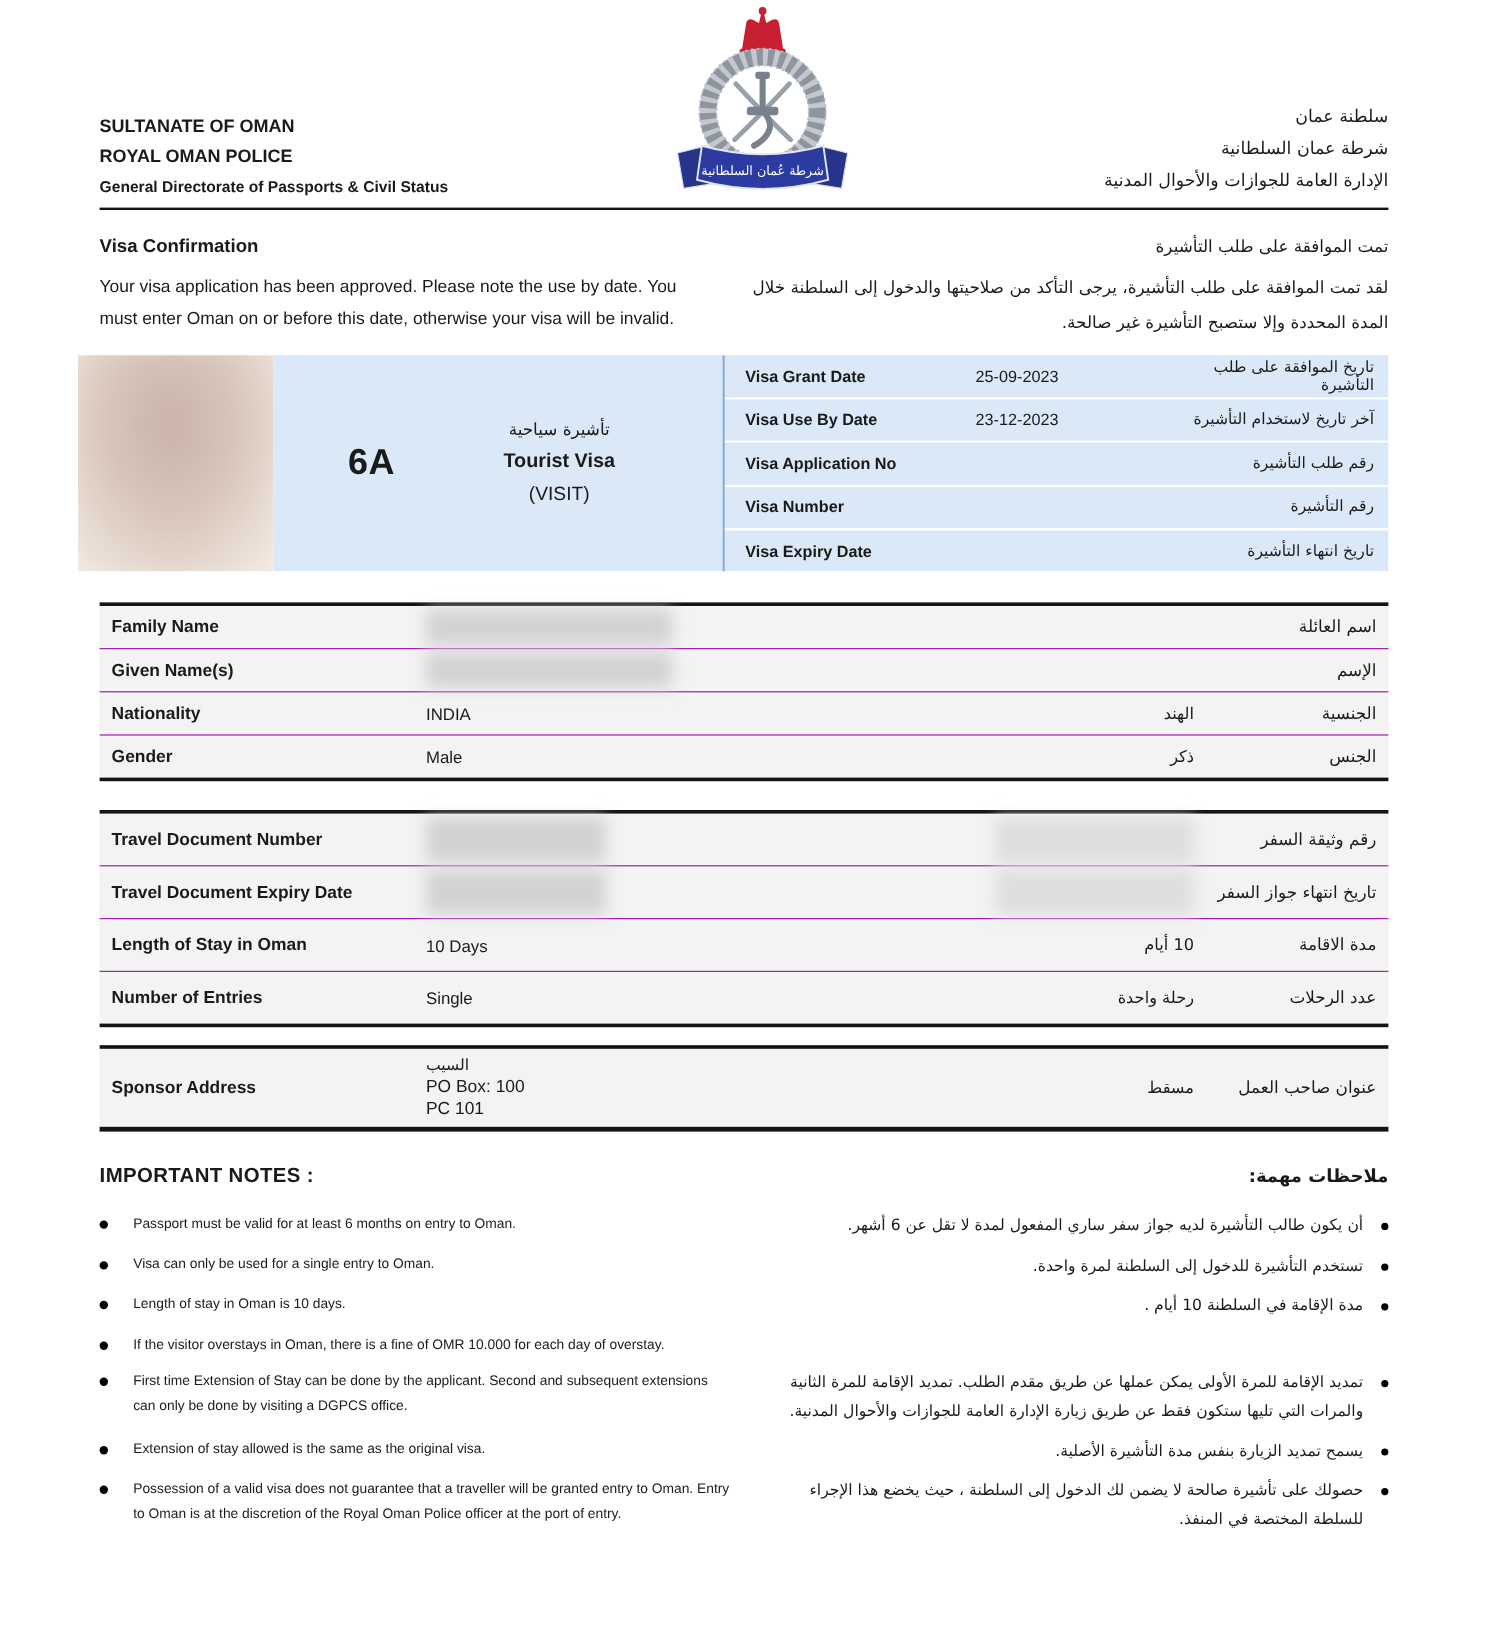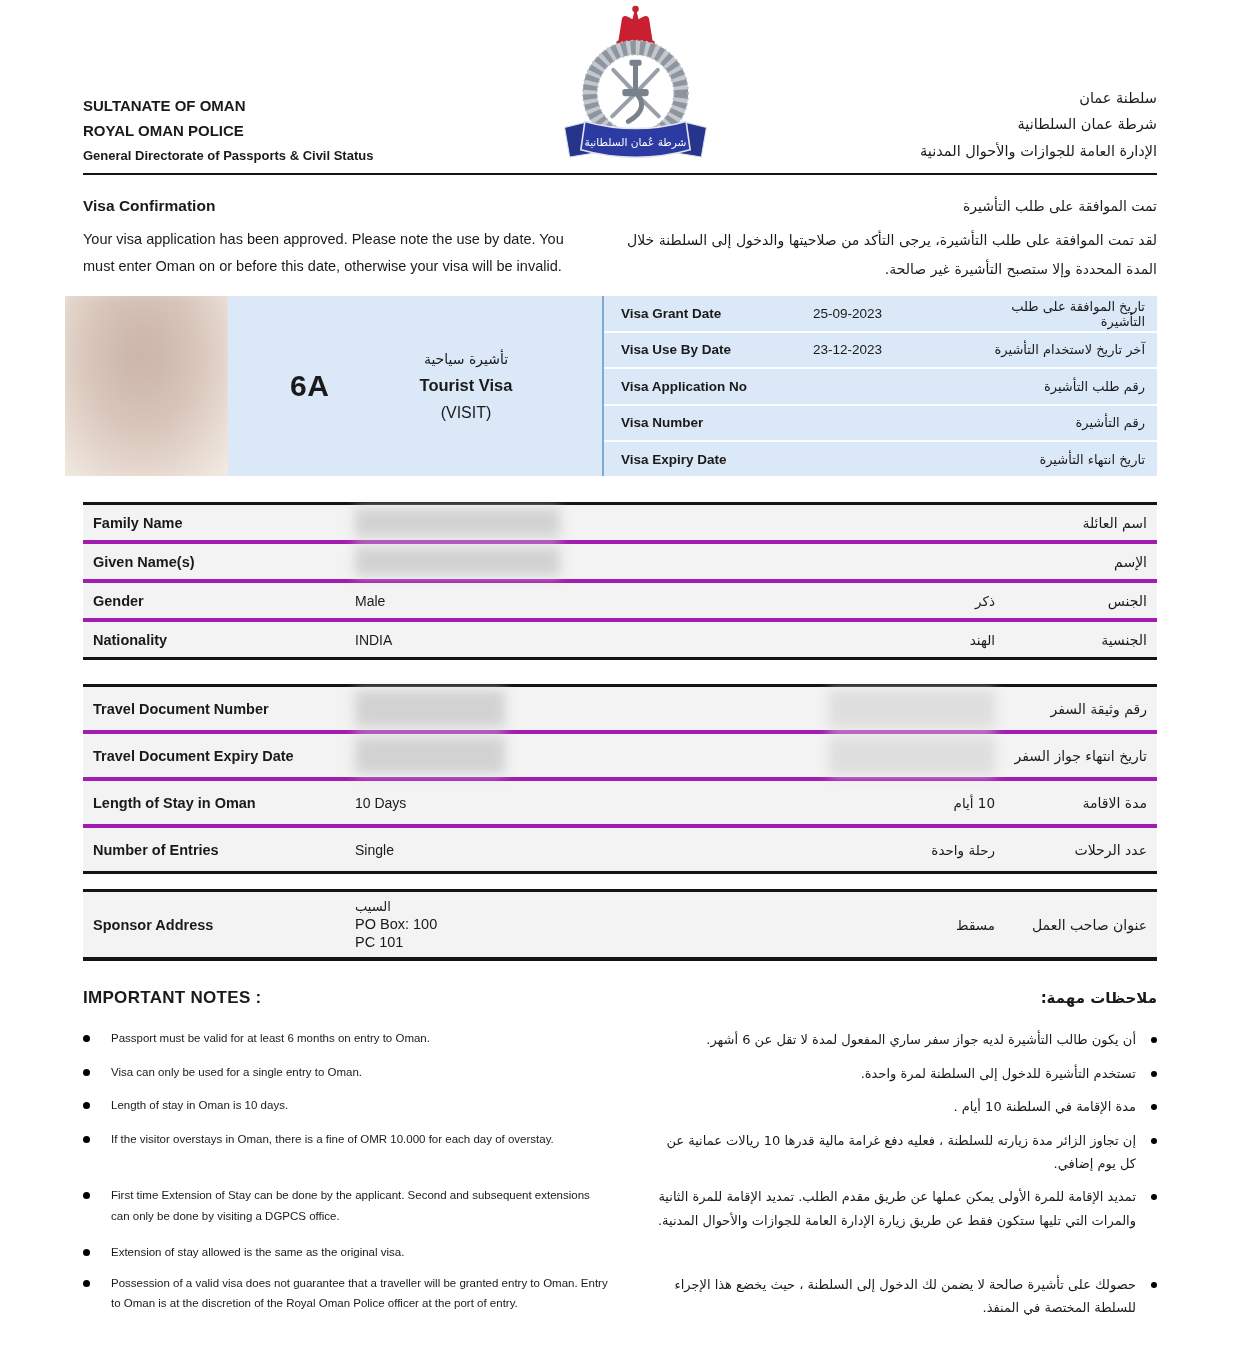--- a/index.html
+++ b/index.html
@@ -52,21 +52,21 @@
   .blur-name{width:205px;height:29px;}
   .blur-doc{width:150px;height:37px;}
   .blur-doc-ar{width:166px;height:38px;background:#dedede;}
   .blur-spn{width:205px;height:46px;}
   .blur-spn-ar{width:228px;height:48px;background:#dedede;}
 
   
   .info-table{margin-top:26px;border-top:3px solid #141414;border-bottom:3px solid #141414;background:#f3f3f3;}
   .info-table.t2{margin-top:24px;}
   .info-table.t3{margin-top:15px;border-bottom-width:4px;}
-  .trow{display:flex;align-items:center;padding:0 10px;border-bottom:4px solid #a21caf;}
+  .trow{display:flex;align-items:center;padding:0 10px;border-bottom:1px solid #a21caf;}
   .trow:last-child{border-bottom:none;}
   .t1 .trow{height:35px;}
   .t2 .trow{height:43px;}
   .t3 .trow-name{height:61px;}
   .t3 .trow-addr{height:65px;}
   .c1{width:262px;font-weight:bold;font-size:14.5px;}
   .c2{width:470px;font-size:14px;display:flex;align-items:center;}
   .c3{width:170px;direction:rtl;text-align:left;font-size:13.5px;font-family:"DejaVu Sans",sans-serif;display:flex;align-items:center;}
   .c4{flex:1;direction:rtl;text-align:right;font-size:14px;font-family:"DejaVu Sans",sans-serif;}
   .addr-lines{font-size:14.5px;line-height:1.25;}
@@ -199,31 +199,31 @@
     </div>
     <div class="trow">
       <span class="c1">Given Name(s)</span>
       <span class="c2">
           <span class="blur blur-name"></span>
         </span>
       <span class="c3"></span>
       <span class="c4">الإسم</span>
     </div>
     <div class="trow">
+      <span class="c1">Nationality</span>
+      <span class="c2">INDIA</span>
+      <span class="c3">الهند</span>
+      <span class="c4">الجنسية</span>
+    </div>
+    <div class="trow">
       <span class="c1">Gender</span>
       <span class="c2">Male</span>
       <span class="c3">ذكر</span>
       <span class="c4">الجنس</span>
     </div>
-    <div class="trow">
-      <span class="c1">Nationality</span>
-      <span class="c2">INDIA</span>
-      <span class="c3">الهند</span>
-      <span class="c4">الجنسية</span>
-    </div>
   </div>
 
   <div class="info-table t2">
     <div class="trow">
       <span class="c1">Travel Document Number</span>
       <span class="c2">
           <span class="blur blur-doc"></span>
         </span>
       <span class="c3">
           <span class="blur blur-doc-ar"></span>
@@ -302,40 +302,40 @@
     <div class="note-ar">
         <span class="dot"></span>
         <span>مدة الإقامة في السلطنة 10 أيام .</span>
       </div>
   </div>
   <div class="note-row">
     <div class="note-en">
         <span class="dot"></span>
         <span>If the visitor overstays in Oman, there is a fine of OMR 10.000 for each day of overstay.</span>
       </div>
-    <div class="note-ar">
-        <span class="dot"></span>
-        <span>إن تجاوز الزائر مدة زيارته للسلطنة ، فعليه دفع غرامة مالية قدرها 10 ريالات عمانية عن كل يوم إضافي.</span>
-      </div>
   </div>
   <div class="note-row">
     <div class="note-en">
         <span class="dot"></span>
         <span>First time Extension of Stay can be done by the applicant. Second and subsequent extensions can only be done by visiting a DGPCS office.</span>
       </div>
     <div class="note-ar">
         <span class="dot"></span>
         <span>تمديد الإقامة للمرة الأولى يمكن عملها عن طريق مقدم الطلب. تمديد الإقامة للمرة الثانية والمرات التي تليها ستكون فقط عن طريق زيارة الإدارة العامة للجوازات والأحوال المدنية.</span>
       </div>
   </div>
   <div class="note-row">
     <div class="note-en">
         <span class="dot"></span>
         <span>Extension of stay allowed is the same as the original visa.</span>
       </div>
+    <div class="note-ar">
+        <span class="dot"></span>
+        <span>يسمح تمديد الزيارة بنفس مدة التأشيرة الأصلية.</span>
+      </div>
   </div>
   <div class="note-row">
     <div class="note-en">
         <span class="dot"></span>
         <span>Possession of a valid visa does not guarantee that a traveller will be granted entry to Oman.  Entry to Oman is at the discretion of the Royal Oman Police officer at the port of entry.</span>
       </div>
     <div class="note-ar">
         <span class="dot"></span>
         <span>حصولك على تأشيرة صالحة لا يضمن لك الدخول إلى السلطنة ، حيث يخضع هذا الإجراء للسلطة المختصة في المنفذ.</span>
       </div>

